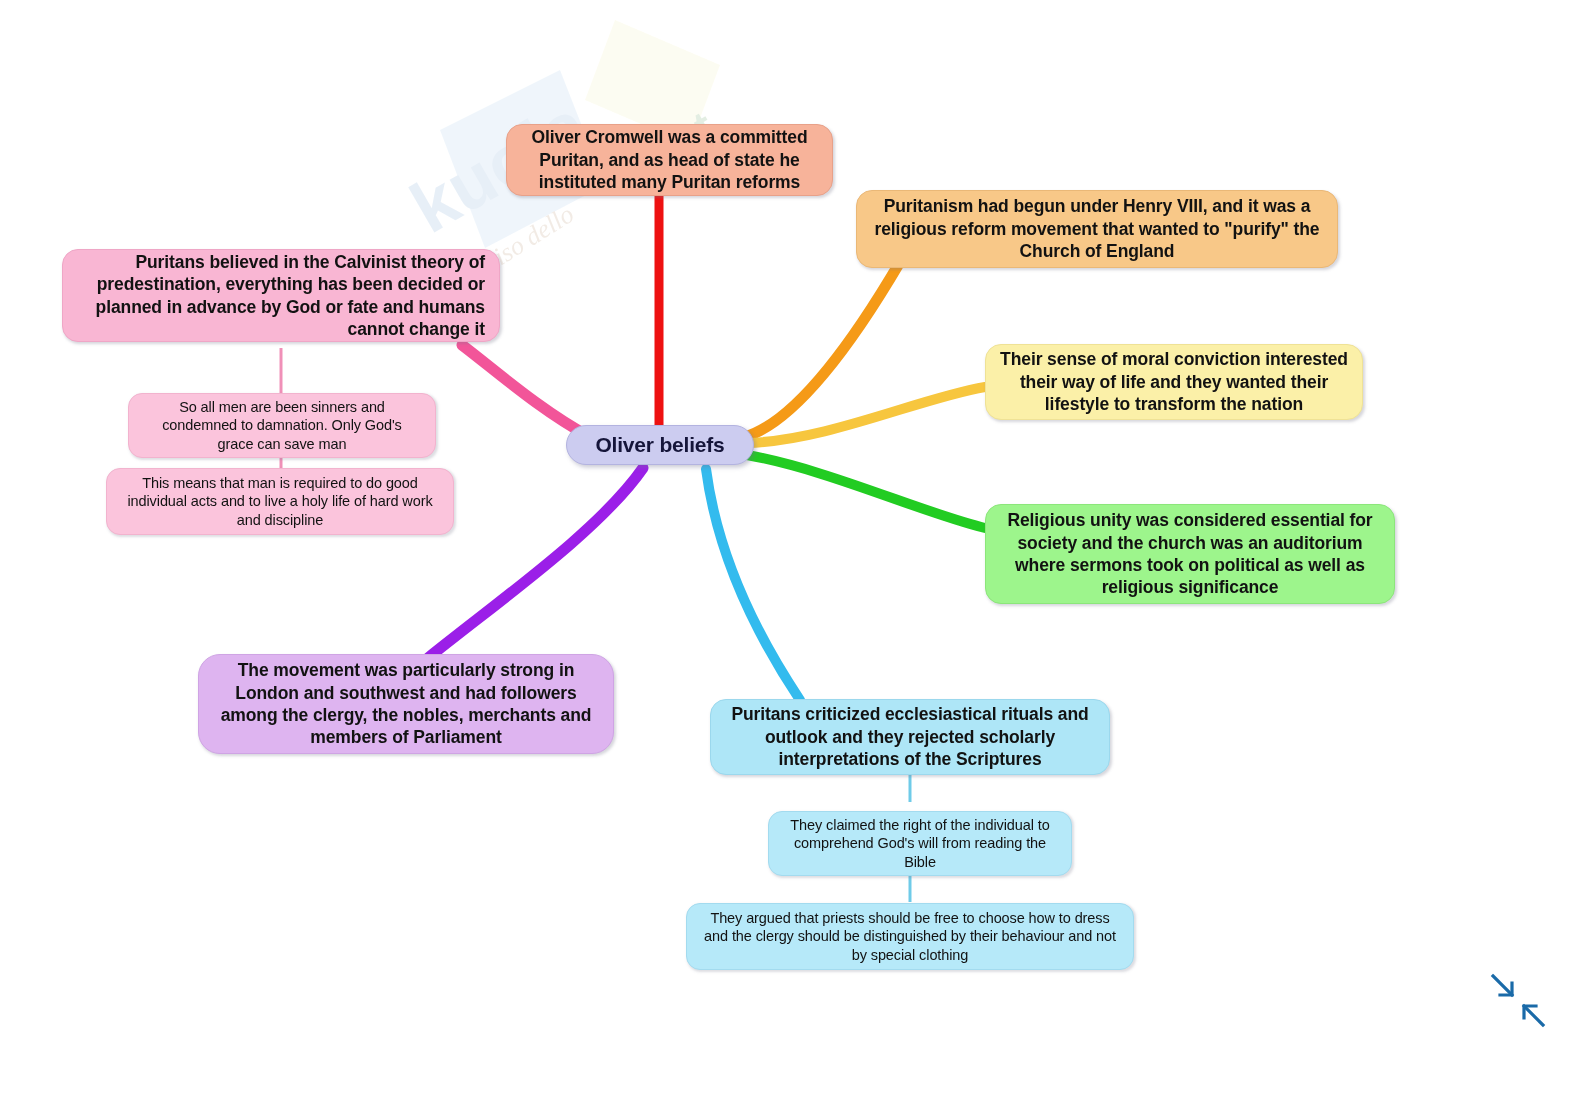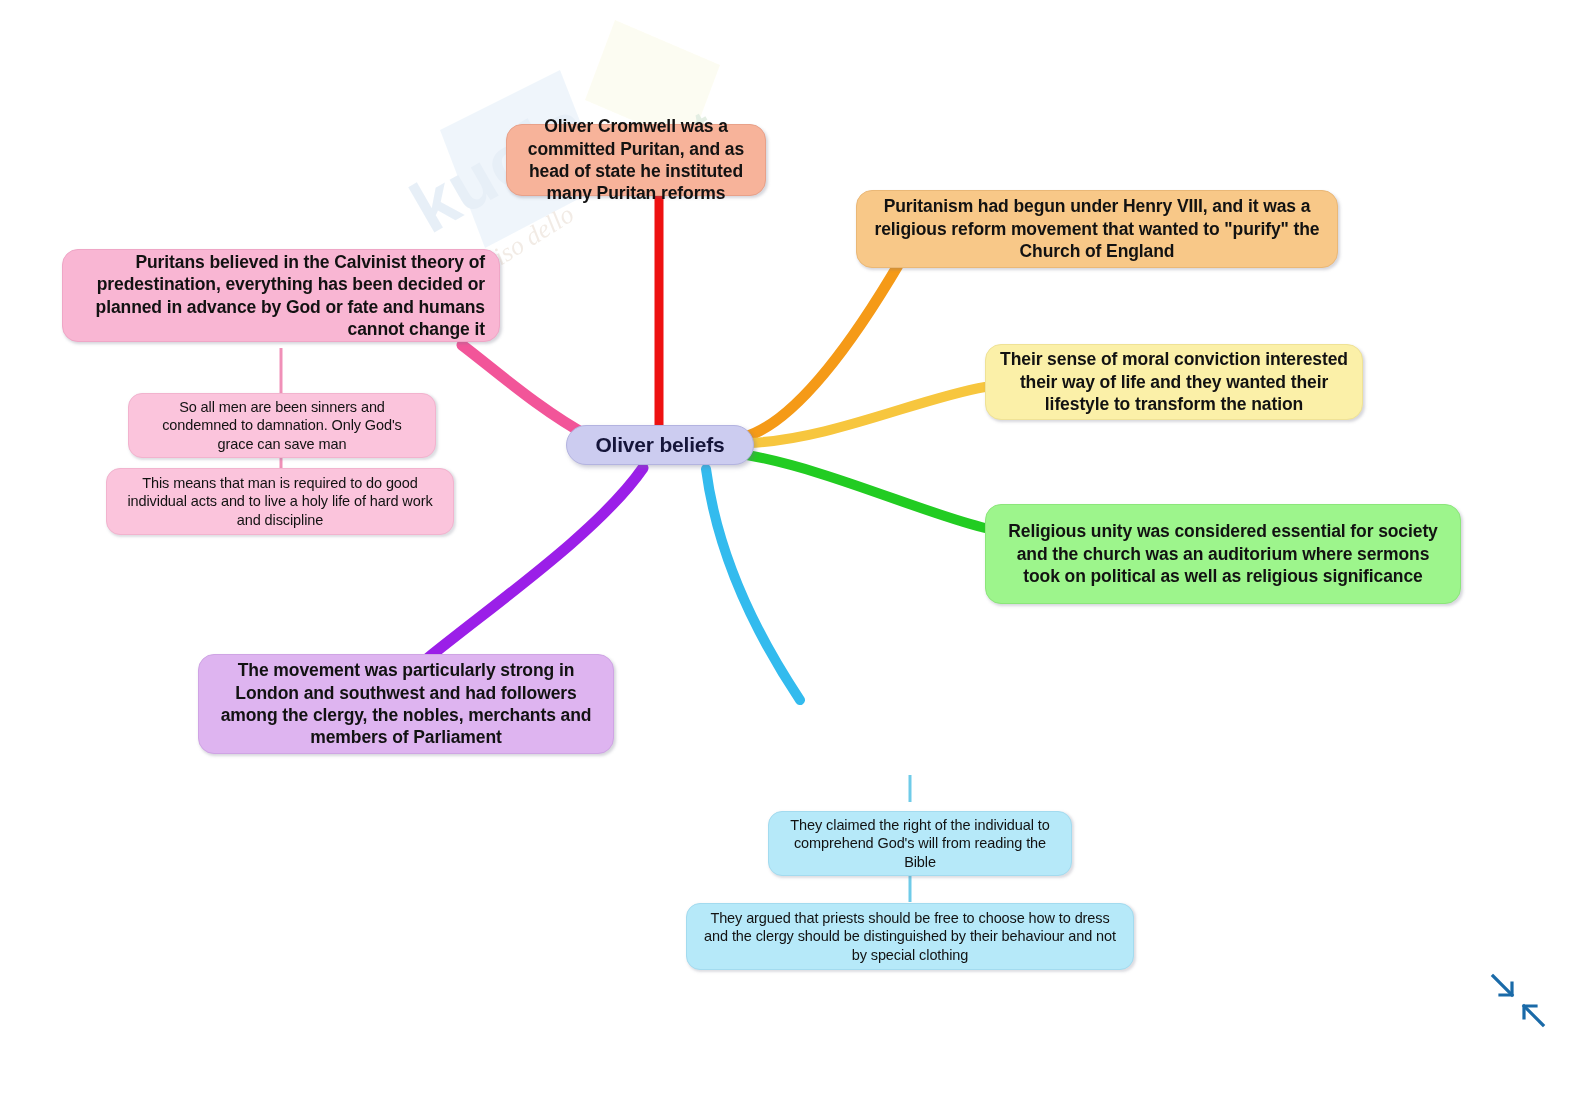--- a/index.html
+++ b/index.html
@@ -136,34 +136,35 @@
 
     <path d="M 281,348 L 281,393" stroke="#f090b8" stroke-width="3" fill="none"></path>
     <path d="M 281,458 L 281,482" stroke="#f090b8" stroke-width="3" fill="none"></path>
 
     <path d="M 910,775 L 910,802" stroke="#6fcbe8" stroke-width="3" fill="none"></path>
     <path d="M 910,868 L 910,902" stroke="#6fcbe8" stroke-width="3" fill="none"></path>
   </svg>
 
   <div id="central-node" style="left:566px; top:425px; width:186px; height:38px;">Oliver beliefs</div>
 
-  <div class="node main c-salmon" style="left:506px; top:124px; width:260px; height:72px;">Oliver Cromwell was a committed Puritan, and as head of state he instituted many Puritan reforms</div>
+  <div class="node main c-salmon" style="left:506px; top:124px; width:327px; height:72px;">Oliver Cromwell was a committed Puritan, and as head of state he instituted many Puritan reforms</div>
 
   <div class="node main c-orange" style="left:856px; top:190px; width:482px; height:78px;">Puritanism had begun under Henry VIII, and it was a religious reform movement that wanted to "purify" the Church of England</div>
 
   <div class="node main c-yellow" style="left:985px; top:344px; width:378px; height:76px;">Their sense of moral conviction interested their way of life and they wanted their lifestyle to transform the nation</div>
 
-  <div class="node main c-green" style="left:985px; top:504px; width:476px; height:100px;">Religious unity was considered essential for society and the church was an auditorium where sermons took on political as well as religious significance</div>
+  <div class="node main c-green" style="left:985px; top:504px; width:410px; height:100px;">Religious unity was considered essential for society and the church was an auditorium where sermons took on political as well as religious significance</div>
 
+  <div class="node main c-blue" style="left:710px; top:699px; width:400px; height:76px;">Puritans criticized ecclesiastical rituals and outlook and they rejected scholarly interpretations of the Scriptures</div>
 
   <div class="node sub c-blue-lt" style="left:768px; top:803px; width:304px; height:65px;margin-top:8px;">They claimed the right of the individual to comprehend God's will from reading the Bible</div>
 
   <div class="node sub c-blue-lt" style="left:686px; top:903px; width:448px; height:67px;">They argued that priests should be free to choose how to dress and the clergy should be distinguished by their behaviour and not by special clothing</div>
 
-  <div class="node main c-purple" style="left:198px; top:654px; width:416px; height:100px;">The movement was particularly strong in London and southwest and had followers among the clergy, the nobles, merchants and members of Parliament</div>
+  <div class="node main c-purple" style="left:198px; top:654px; width:416px; height:100px;border-radius:22px;">The movement was particularly strong in London and southwest and had followers among the clergy, the nobles, merchants and members of Parliament</div>
 
   <div class="node main c-pink" style="left:62px; top:249px; width:438px; height:93px;text-align:right;">Puritans believed in the Calvinist theory of predestination, everything has been decided or planned in advance by God or fate and humans cannot change it</div>
 
   <div class="node sub c-pink-lt" style="left:128px; top:393px; width:308px; height:65px;">So all men are been sinners and condemned to damnation. Only God's grace can save man</div>
 
   <div class="node sub c-pink-lt" style="left:106px; top:468px; width:348px; height:67px;">This means that man is required to do good individual acts and to live a holy life of hard work and discipline</div>
 
   <svg id="shrink-icon" style="left:1487px; top:972px;" width="62" height="58" viewBox="0 0 62 58" xmlns="http://www.w3.org/2000/svg">
     <g stroke="#1a6aa8" stroke-width="3.2" fill="none" stroke-linecap="square">
       <line x1="6" y1="4" x2="25" y2="23"></line>

